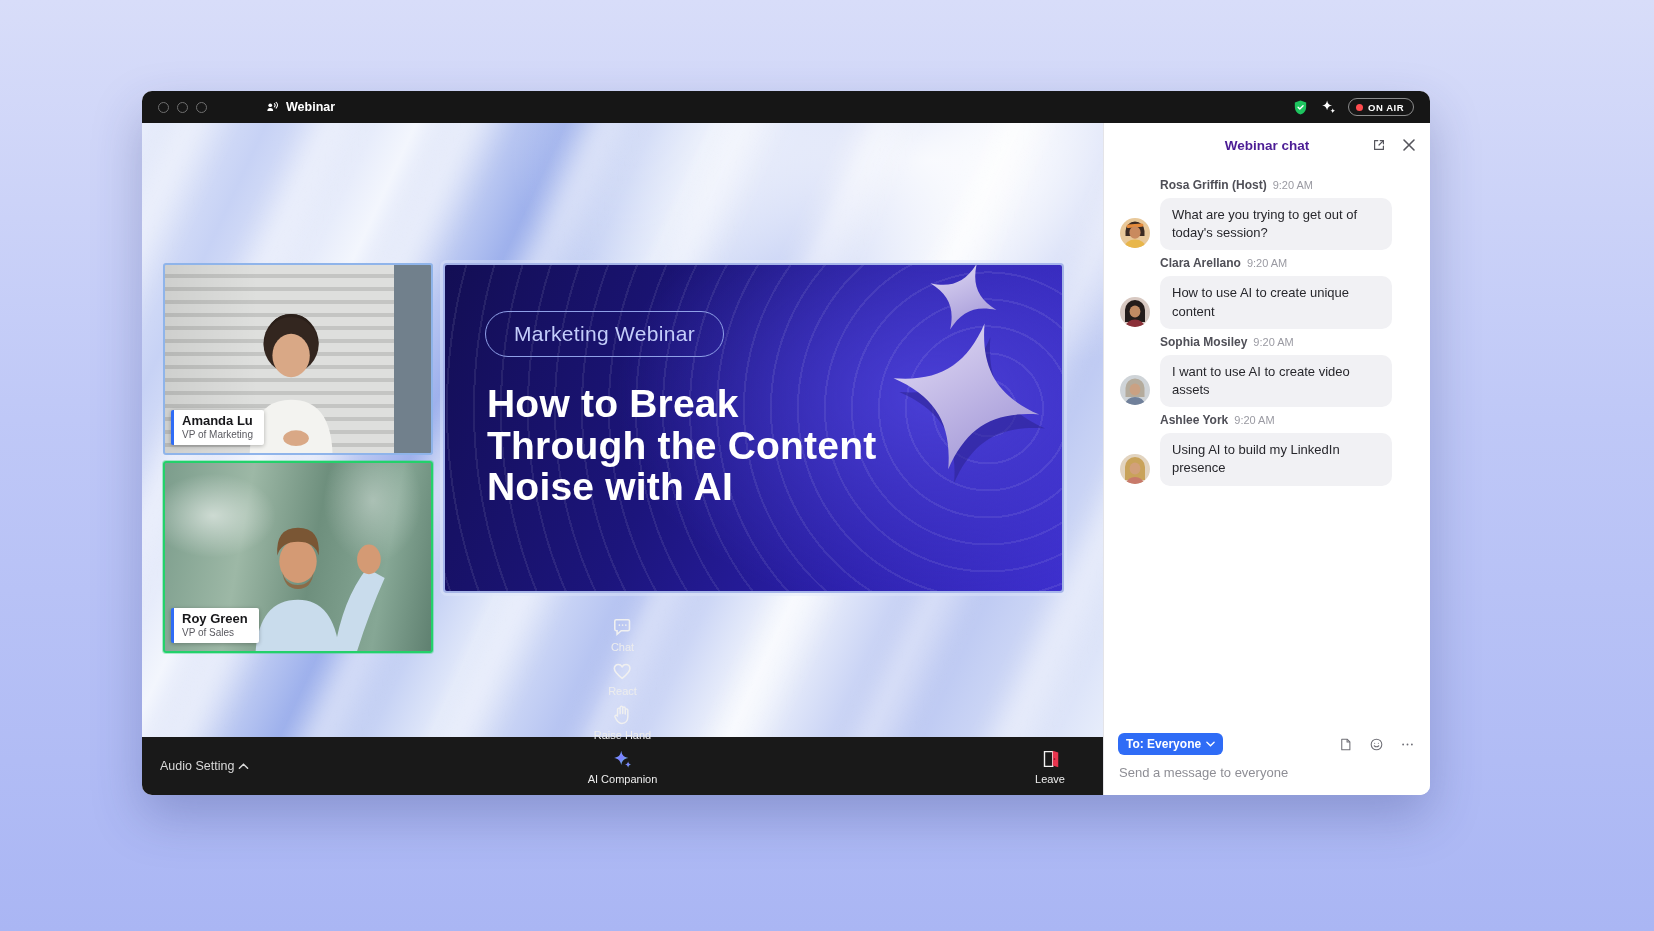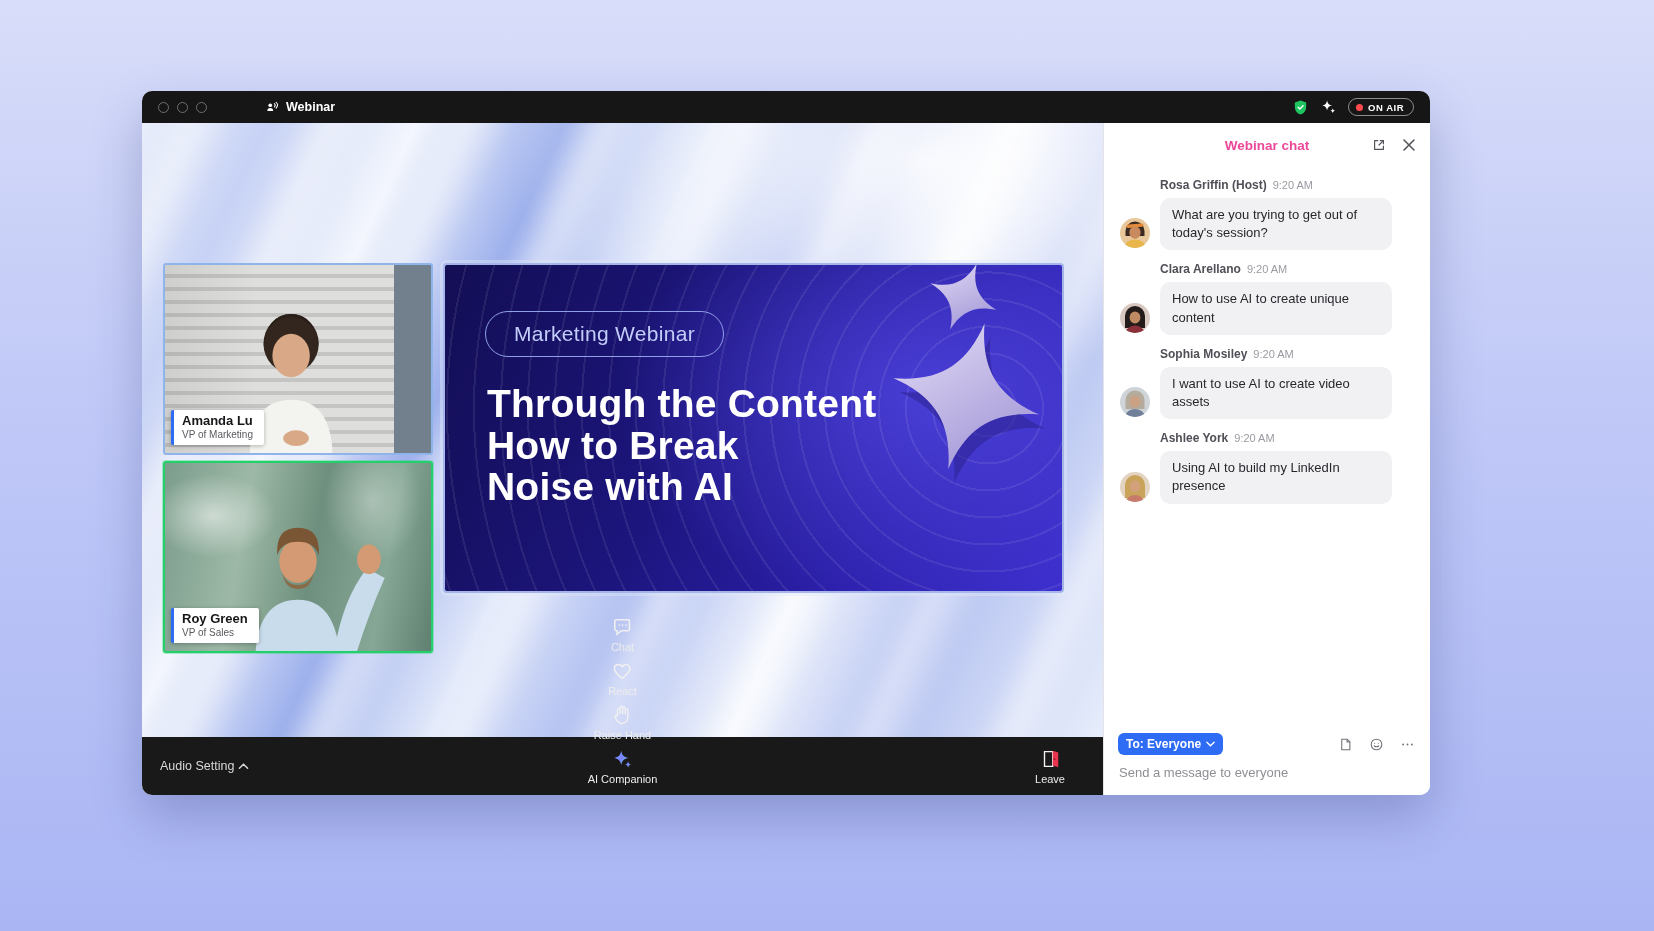--- a/index.html
+++ b/index.html
@@ -85,25 +85,25 @@
   
   .toolbar { flex:0 0 58px; background:#191919; display:flex; align-items:center; padding:0 18px; position:relative; }
   .audio-setting { display:flex; align-items:center; gap:4px; color:#d9d9d9; font-size:12.5px; cursor:pointer; }
   .tb-center { position:absolute; left:50%; transform:translateX(-50%); display:flex; gap:6px;flex-direction:column; }
   .tb-btn { min-width:56px; padding:0 8px; display:flex; flex-direction:column; align-items:center; gap:3px; color:#ededed; font-size:11px; cursor:pointer; }
   .tb-btn .ic, .leave-btn .ic { width:23px; height:23px; display:flex; align-items:center; justify-content:center; }
   .leave-btn { margin-left:auto; margin-right:20px; display:flex; flex-direction:column; align-items:center; gap:3px; color:#ededed; font-size:11px; cursor:pointer; }
   
   .chat { width:327px; background:#fff; border-left:1px solid #e4e4e8; display:flex; flex-direction:column; }
   .chat-header { flex:0 0 44px; display:flex; align-items:center; justify-content:center; position:relative; }
-  .chat-title { font-size:13.5px; font-weight:700; color:#ec4899; }
+  .chat-title { font-size:13.5px; font-weight:700; color:#4c1d95; }
   .chat-header-icons { position:absolute; right:12px; top:0; height:100%; display:flex; align-items:center; gap:12px; }
   .chat-header-icons .hic { width:18px; height:18px; display:flex; align-items:center; justify-content:center; cursor:pointer; }
   .chat-messages { flex:1; overflow:hidden; padding:8px 16px 0; }
-  .msg { display:flex; gap:10px; margin-bottom:9px; }
+  .msg { display:flex; gap:10px; margin-bottom:3px; }
   .avatar { width:30px; height:30px; border-radius:50%; flex:0 0 30px; overflow:hidden; align-self:flex-end; margin-bottom:2px; }
   .avatar svg { width:100%; height:100%; display:block; }
   .msg-body { min-width:0; }
   .msg-name { font-size:12px; font-weight:700; color:#4f4f57; }
   .msg-time { font-size:11px; color:#9a9aa2; margin-left:6px; font-weight:400; }
   .msg-bubble { background:#f1f1f4; border-radius:10px; padding:8px 12px; font-size:13px; color:#27272c; margin-top:5px; display:inline-block; line-height:1.4; max-width:232px; }
   .visibility-bar { flex:0 0 27px; background:#f6f6f8; border-top:1px solid #ececef; display:flex; align-items:center; justify-content:center; gap:6px; font-size:12px; color:#3e3e45; cursor:pointer; }
   .compose-row { padding:10px 14px 0; display:flex; align-items:center; }
   .to-pill { background:#2f6cf6; color:#fff; font-size:12px; font-weight:600; border-radius:6px; padding:4px 8px; display:flex; align-items:center; gap:5px; cursor:pointer; }
   .compose-icons { margin-left:auto; display:flex; align-items:center; gap:13px; }
@@ -201,22 +201,22 @@
             <g transform="translate(450,57) scale(1.52) rotate(14 50 50)">
               <path d="M50 0 C55 30 70 45 100 50 C70 55 55 70 50 100 C45 70 30 55 0 50 C30 45 45 30 50 0 Z" fill="#2c2290" opacity="0.55" transform="translate(6,8)"></path>
               <path d="M50 0 C55 30 70 45 100 50 C70 55 55 70 50 100 C45 70 30 55 0 50 C30 45 45 30 50 0 Z" fill="url(#starG)"></path>
             </g>
             <g transform="translate(487,-4) scale(0.72) rotate(22 50 50)">
               <path d="M50 0 C55 30 70 45 100 50 C70 55 55 70 50 100 C45 70 30 55 0 50 C30 45 45 30 50 0 Z" fill="url(#starG)"></path>
             </g>
           </svg>
           <div class="slide-badge">Marketing Webinar</div>
           <div class="slide-title">
+            <span>How to Break</span>
             <span>Through the Content</span>
-            <span>How to Break</span>
             <span>Noise with AI</span>
           </div>
         </div>
       </div>
 
       <div class="toolbar">
         <div class="audio-setting">
           <span>Audio Setting</span>
           <svg width="11" height="8" viewBox="0 0 12 8">
               <path d="M1.5 6.5 L6 2 L10.5 6.5" stroke="#d9d9d9" stroke-width="1.6" fill="none" stroke-linecap="round"></path>

